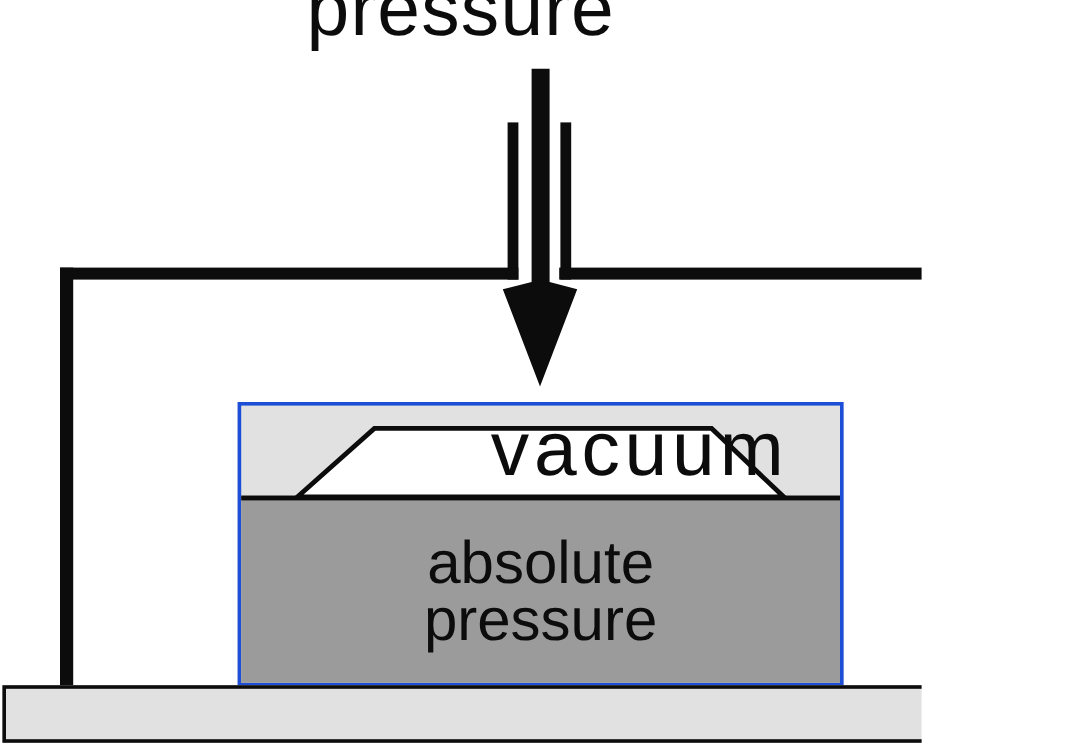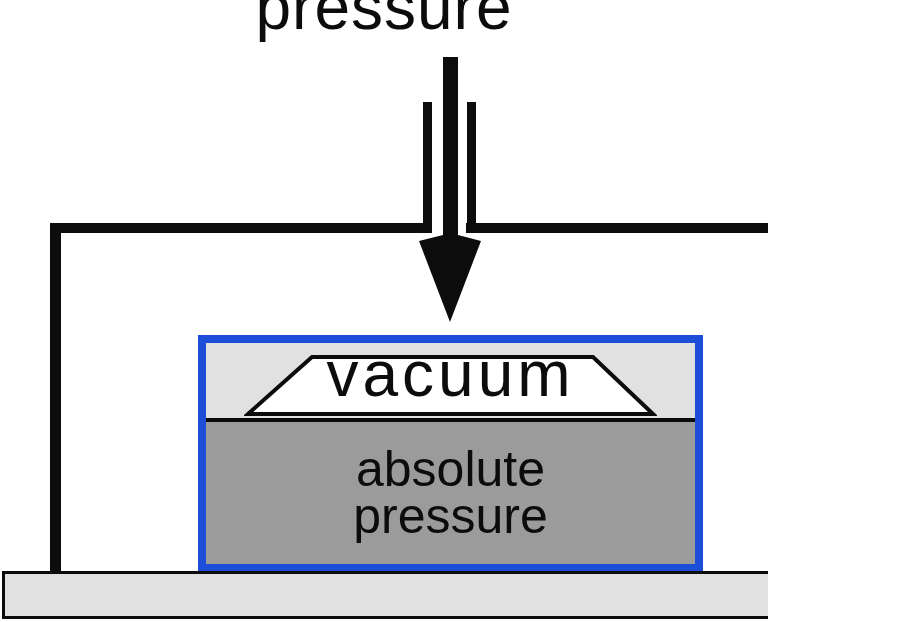--- a/index.html
+++ b/index.html
@@ -43,21 +43,21 @@
   .wall-left  { left: 50px;  top: 223px; width: 11px; height: 348px; }
   .wall-right { left: 838px; top: 223px; width: 10px; height: 348px; }
 
   .arrow-svg { left: 419px; top: 57px; width: 62px; height: 266px; }
 
   
   .sensor {
     left: 198px; top: 335px;
     width: 505px; height: 237px;
     box-sizing: border-box;
-    border: 8px solid #1d4ed8;
+    border: 3px solid #1d4ed8;
     background: #e1e1e1;
     text-align: right;
   }
   .sensor-die {
     position: absolute;
     left: 0; right: 0; bottom: 0;
     top: 75px;
     box-sizing: border-box;
     border-top: 4px solid #0c0c0c;
     background: #9b9b9b;
@@ -71,21 +71,21 @@
     line-height: 47px;
     color: #0c0c0c;
     white-space: nowrap;
   }
 
   .cavity-svg { left: 244px; top: 351px; width: 413px; height: 68px; }
 
   .vacuum-label {
     left: 244px; top: 342px;
     width: 413px;
-    text-align: center;
+    text-align: right;
     font-size: 64px;
     line-height: 1;
     letter-spacing: 4px;
     color: #0c0c0c;
     white-space: nowrap;
   }
 
   .base {
     left: 2px; top: 571px;
     width: 894px; height: 48px;

